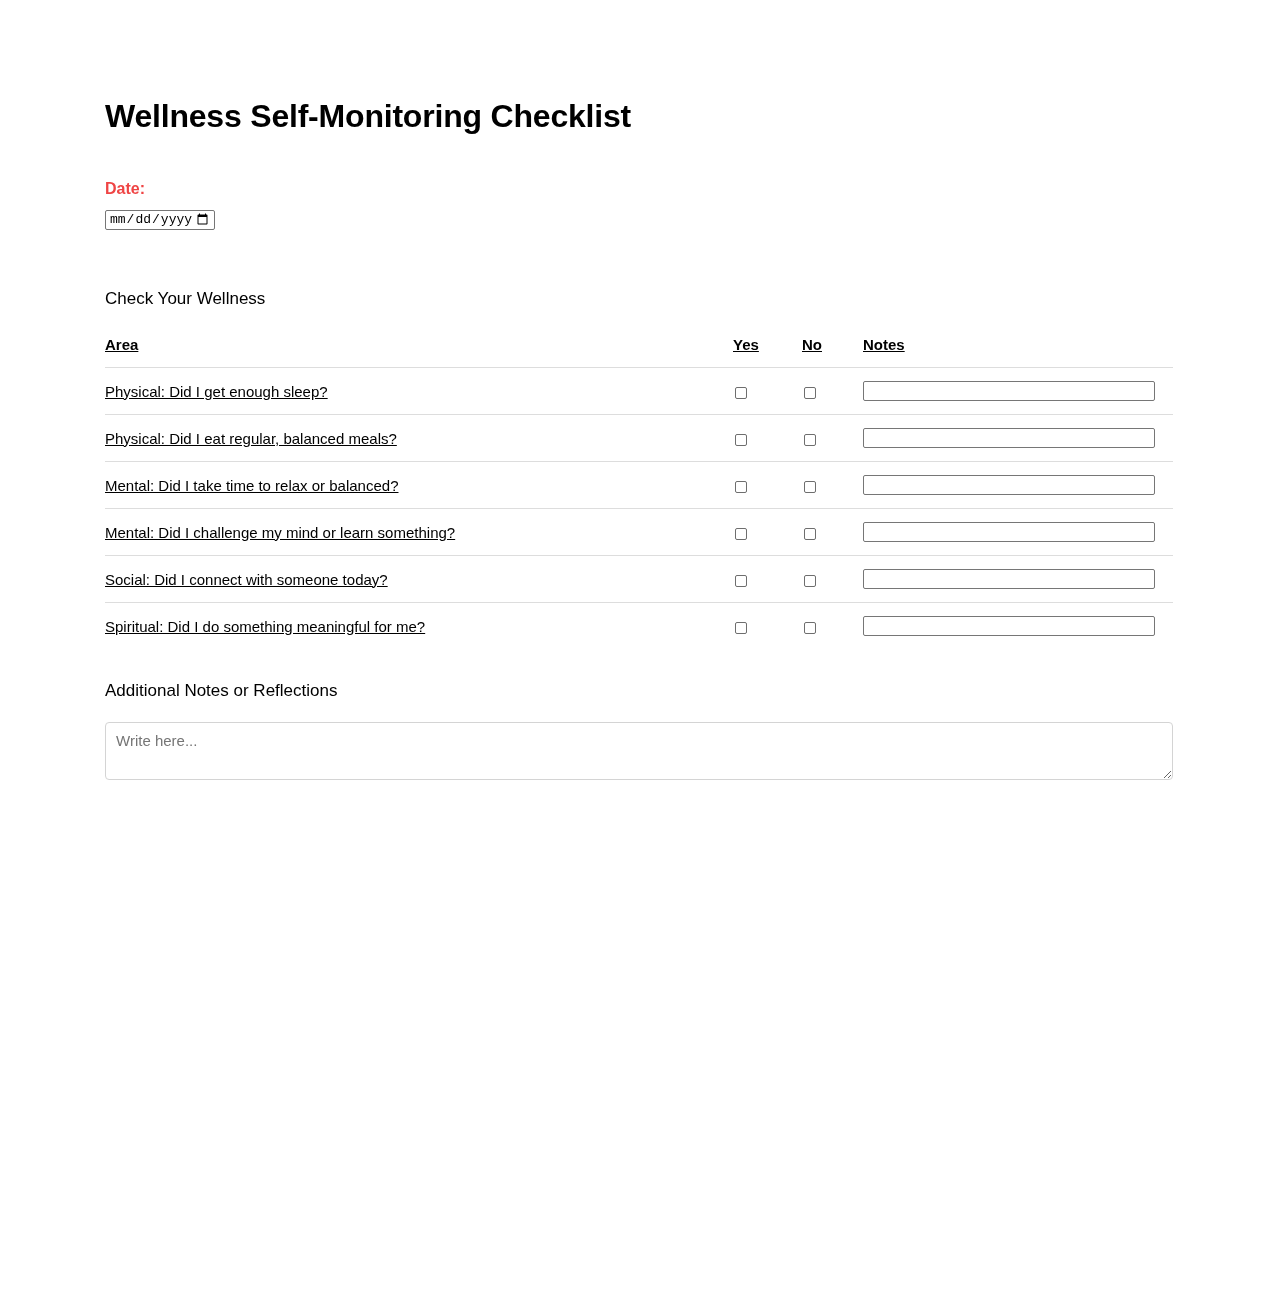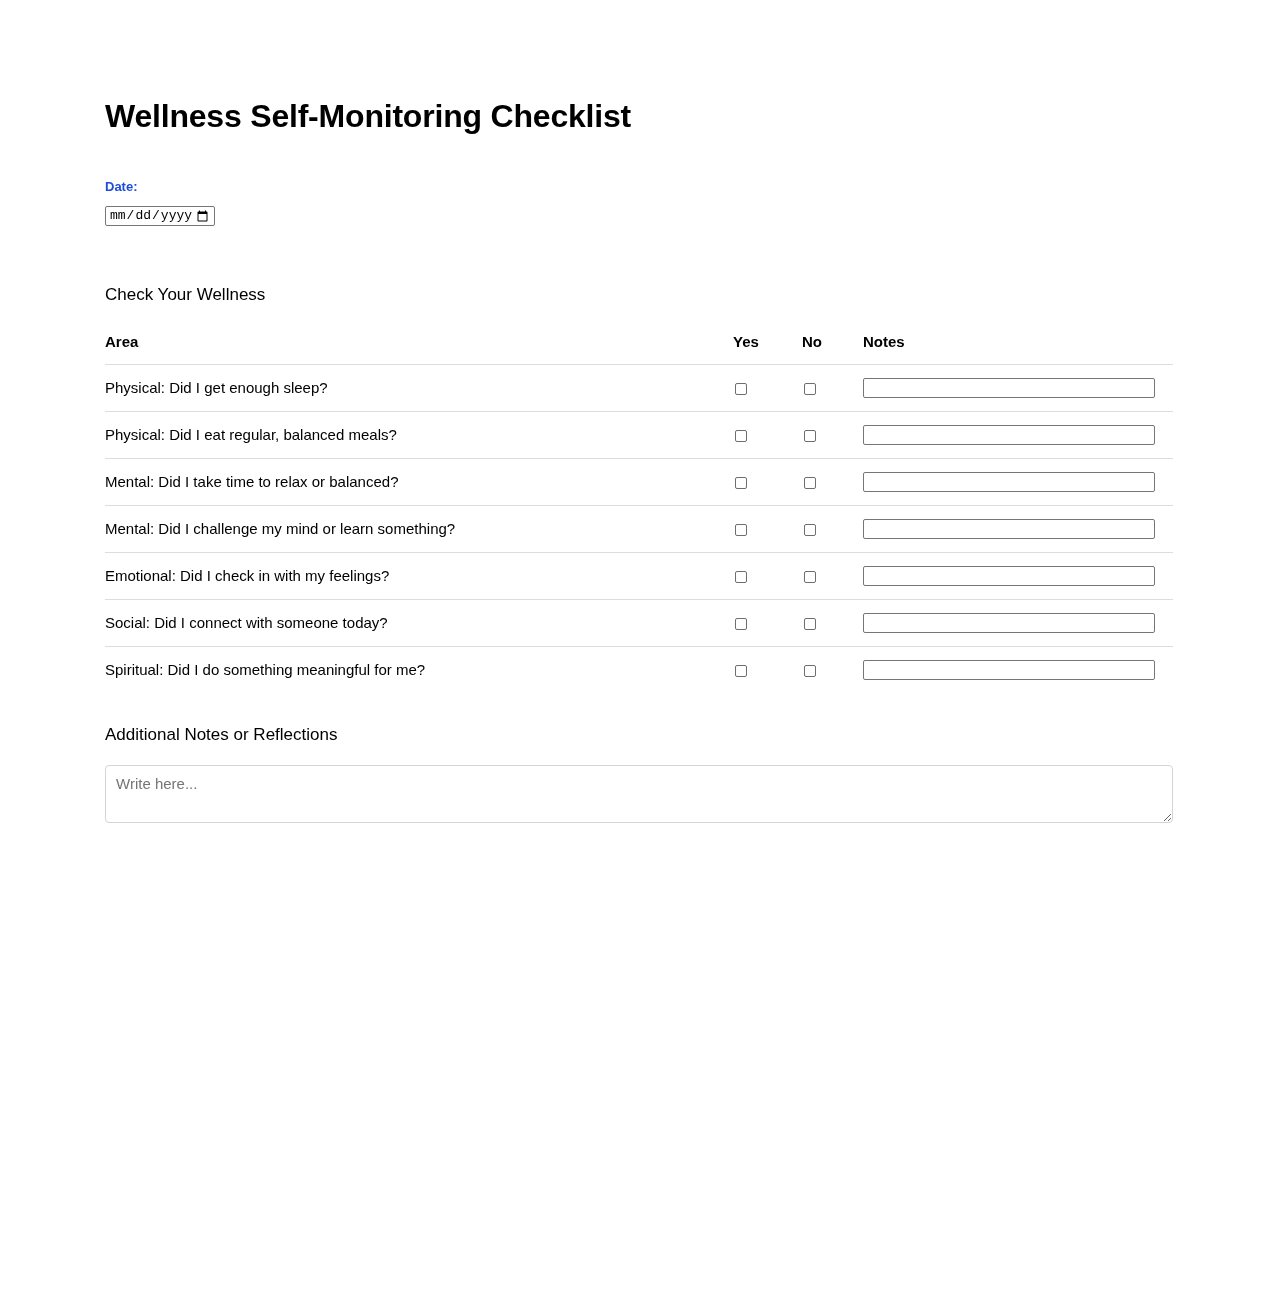--- a/index.html
+++ b/index.html
@@ -33,24 +33,24 @@
     line-height: 1.18;
     margin: 0 0 0 0;
     letter-spacing: -0.2px;
     color: #000;
   }
   .date-block {
     margin-top: 43px;
   }
   .date-label {
     display: block;
-    font-size: 13px;
+    font-size: 16px;
     font-weight: bold;
     line-height: 1.2;
-    color: #1d4ed8;
+    color: #ef4444;
     margin-bottom: 11px;
   }
   input.date-input {
     font-family: "Liberation Mono", monospace;
     font-size: 13px;
     color: #000;
     background: #ffffff;
     border: 1px solid #767676;
     border-radius: 2px;
     padding: 2px 3px;
@@ -73,20 +73,21 @@
     border-collapse: collapse;
     width: 1068px;
     margin-top: 27px;
     table-layout: fixed;
   }
   table.wellness-table th,
   table.wellness-table td {
     text-align: left;
     vertical-align: middle;
     padding: 0;
+    text-decoration: underline;
   }
   table.wellness-table th {
     font-size: 15px;
     font-weight: bold;
     color: #000;
     padding-bottom: 14px;
     border-bottom: 1px solid #dddddd;
   }
   .col-area   { width: 628px; }
   .col-yes    { width: 69px; }
@@ -227,26 +228,20 @@
           <td class="td-check"><input class="cb" type="checkbox" style=""></td>
           <td class="td-notes"><input class="notes-input" type="text" style=""></td>
         </tr>
         <tr>
           <td class="td-area">Mental: Did I challenge my mind or learn something?</td>
           <td class="td-check"><input class="cb" type="checkbox" style=""></td>
           <td class="td-check"><input class="cb" type="checkbox" style=""></td>
           <td class="td-notes"><input class="notes-input" type="text" style=""></td>
         </tr>
         <tr>
-          <td class="td-area">Emotional: Did I check in with my feelings?</td>
-          <td class="td-check"><input class="cb" type="checkbox" style=""></td>
-          <td class="td-check"><input class="cb" type="checkbox" style=""></td>
-          <td class="td-notes"><input class="notes-input" type="text" style=""></td>
-        </tr>
-        <tr>
           <td class="td-area">Social: Did I connect with someone today?</td>
           <td class="td-check"><input class="cb" type="checkbox" style=""></td>
           <td class="td-check"><input class="cb" type="checkbox" style=""></td>
           <td class="td-notes"><input class="notes-input" type="text" style=""></td>
         </tr>
         <tr>
           <td class="td-area">Spiritual: Did I do something meaningful for me?</td>
           <td class="td-check"><input class="cb" type="checkbox" style=""></td>
           <td class="td-check"><input class="cb" type="checkbox" style=""></td>
           <td class="td-notes"><input class="notes-input" type="text" style=""></td>

